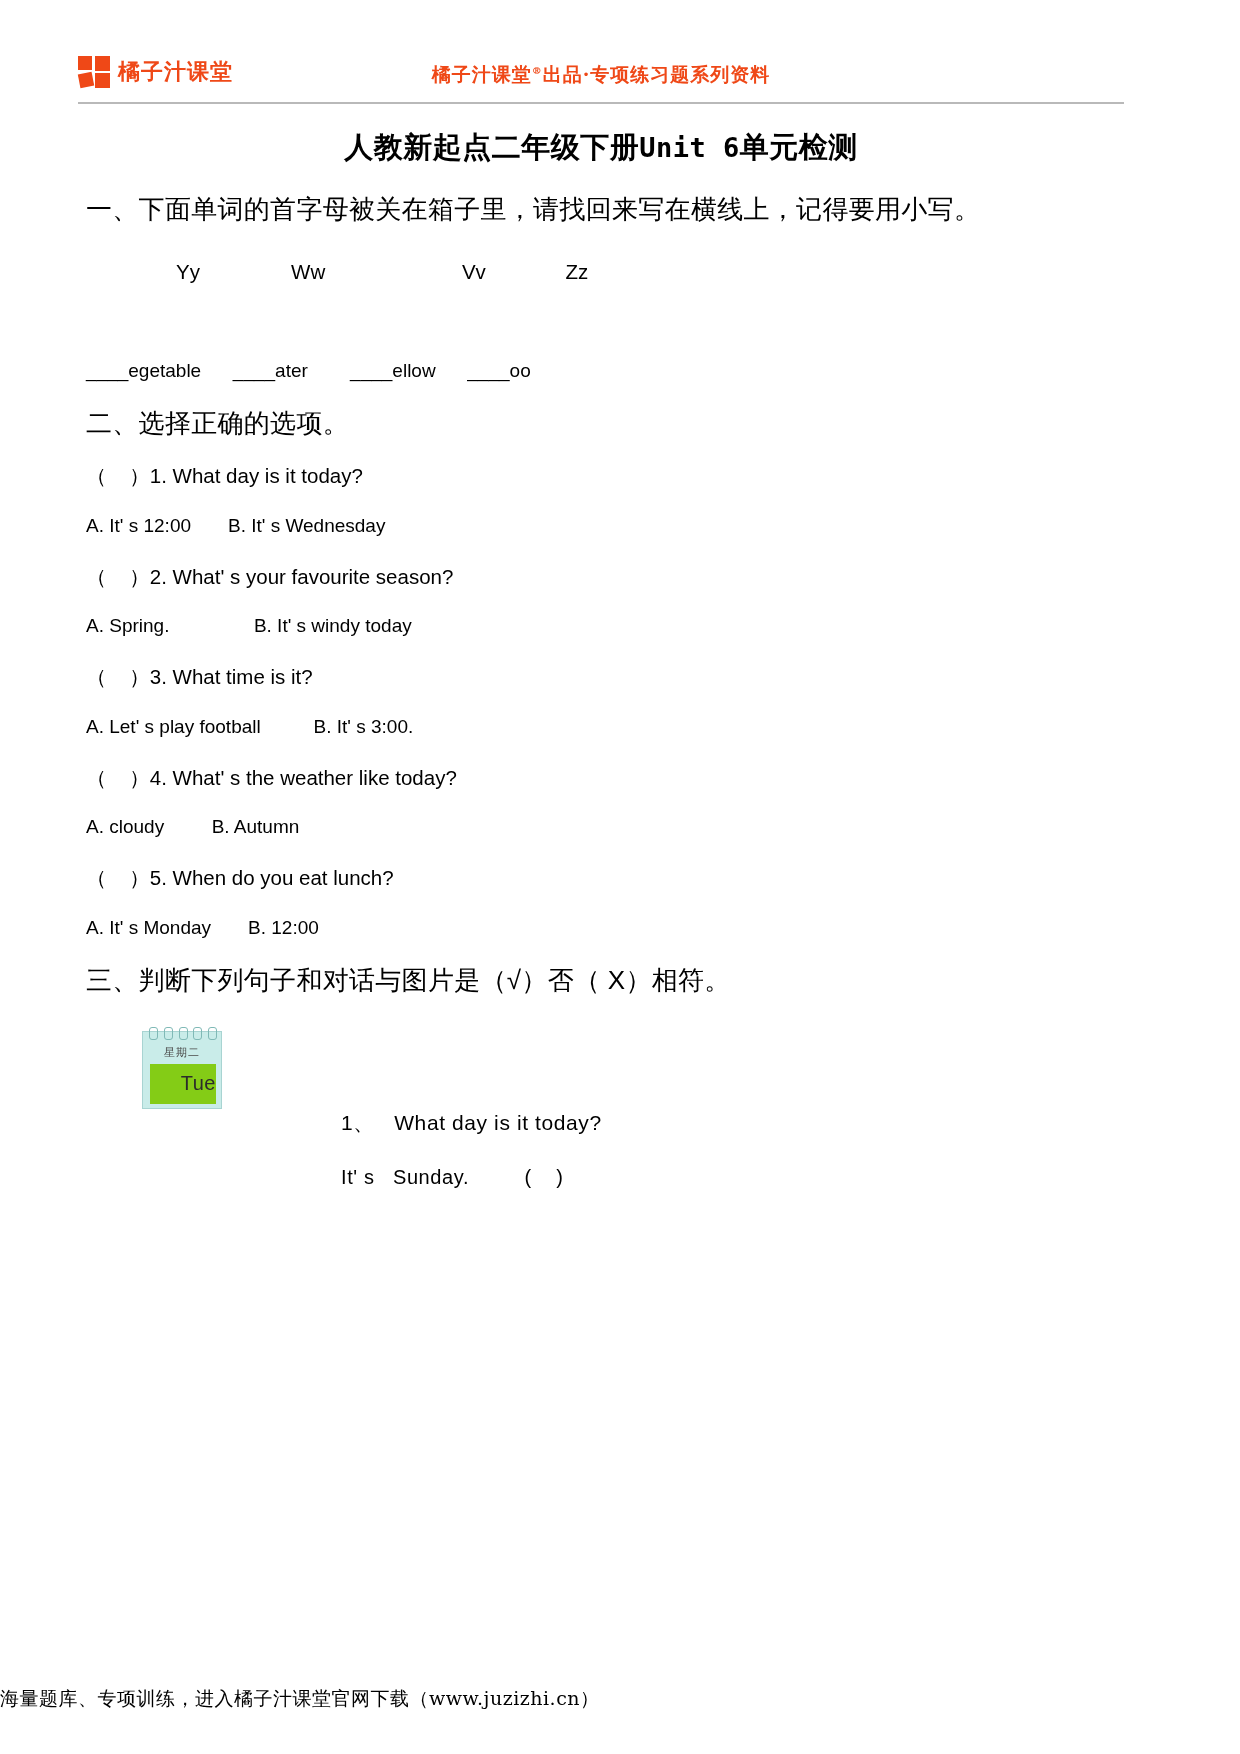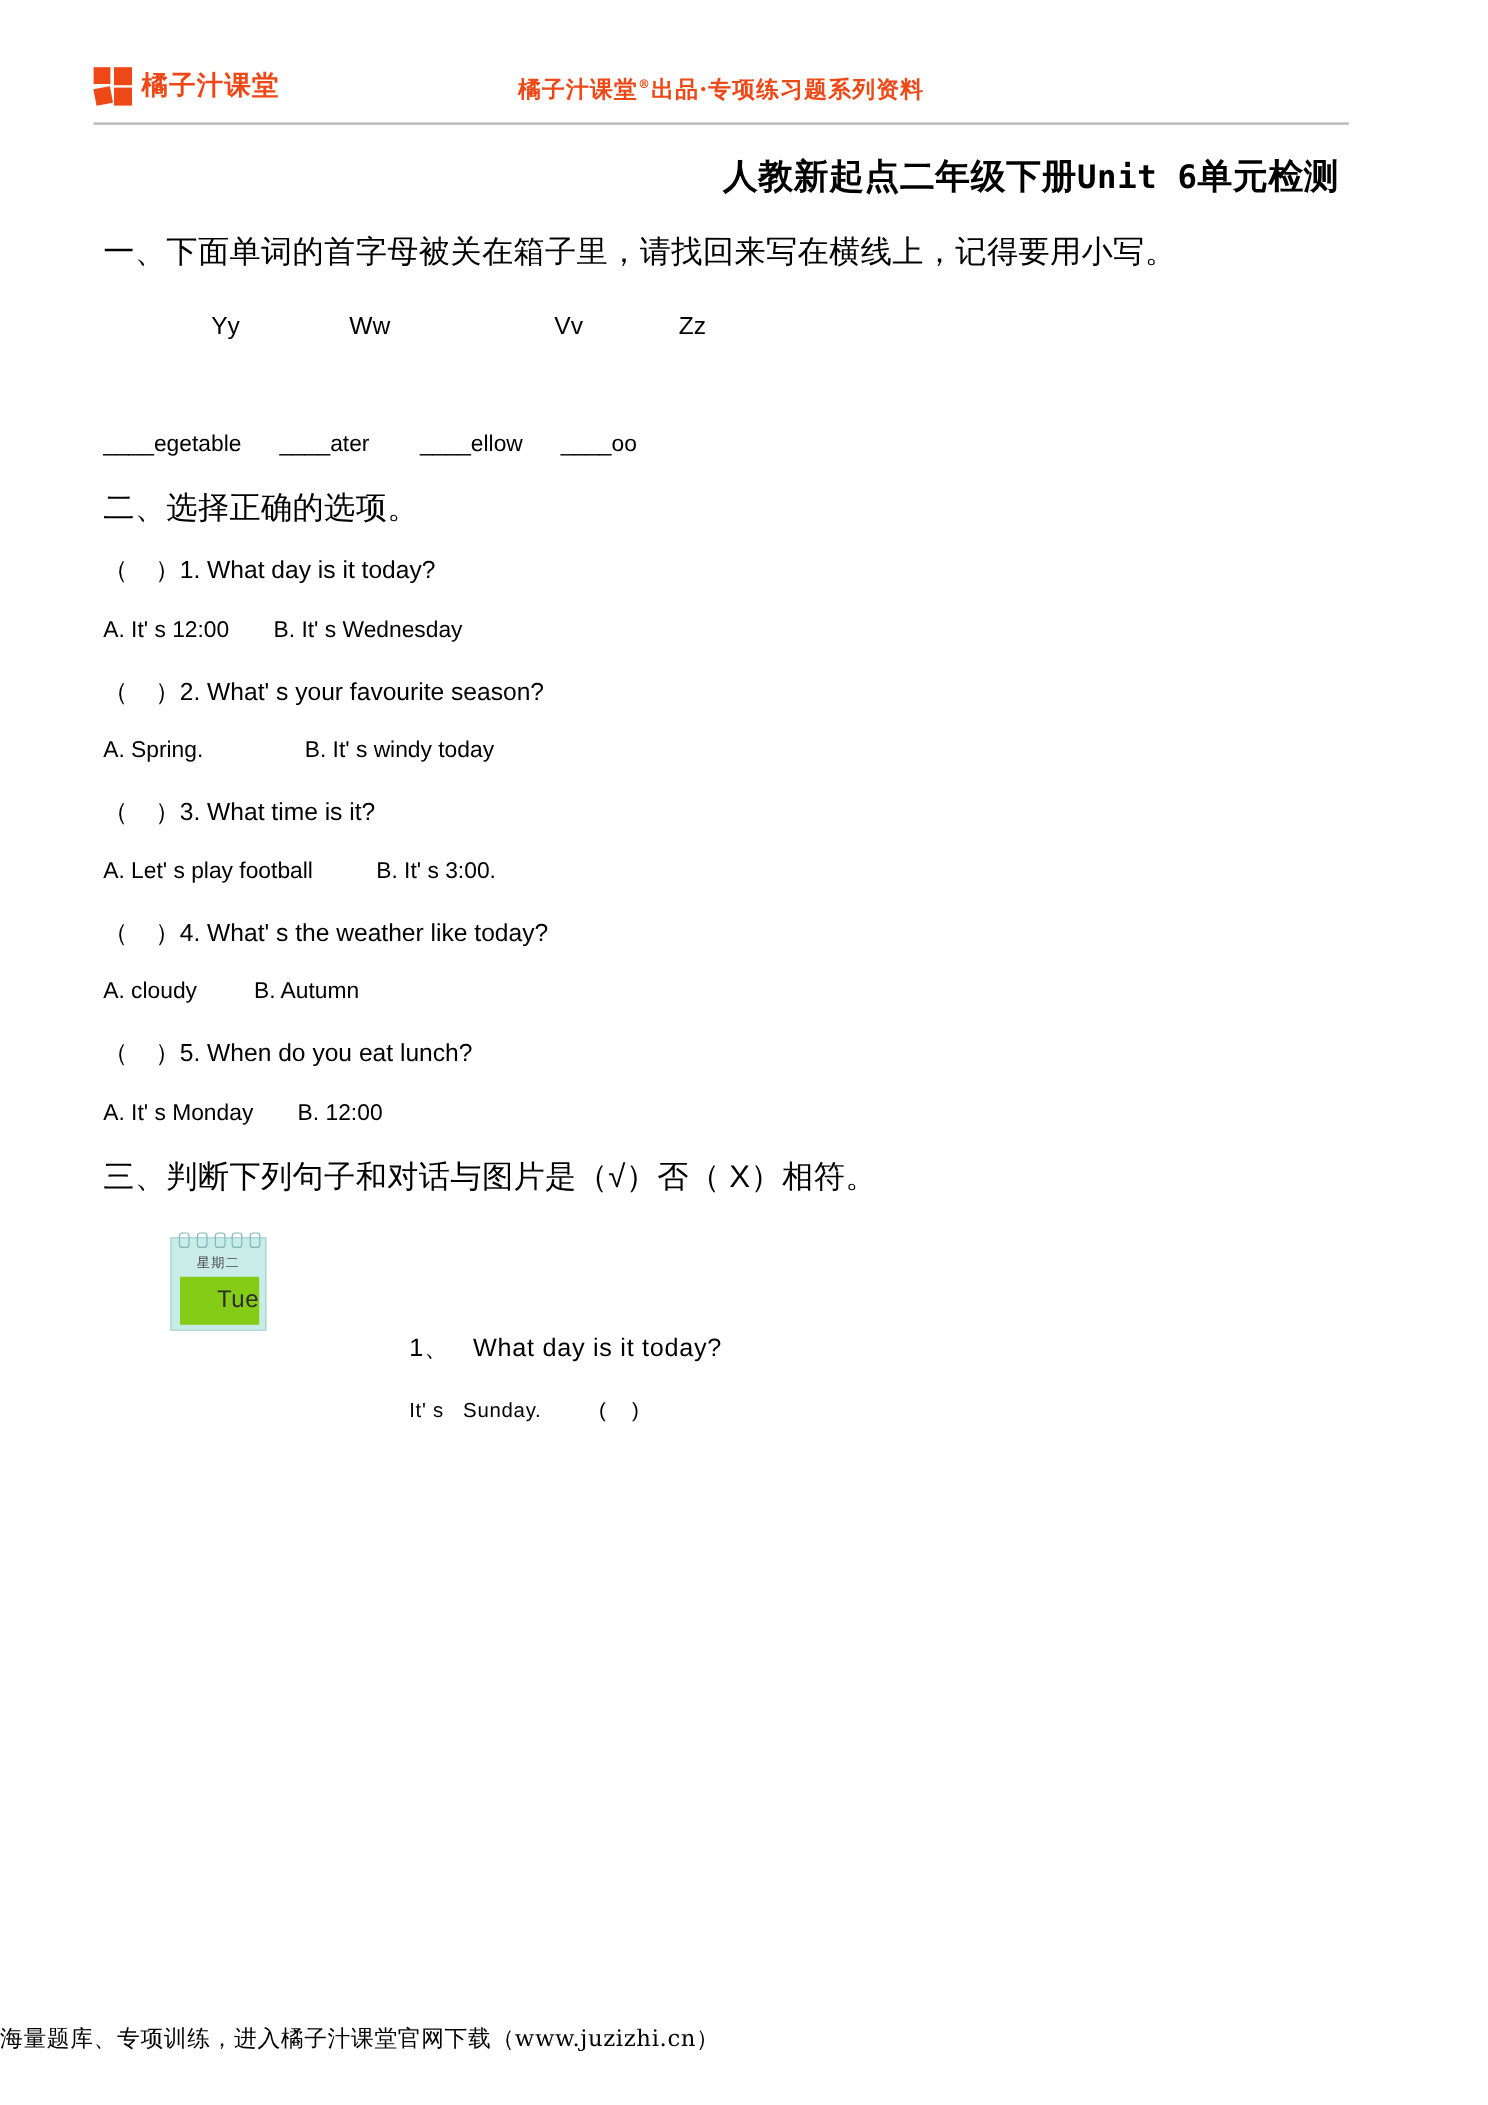--- a/index.html
+++ b/index.html
@@ -89,21 +89,21 @@
   }
 
   
   .doc {
     position: absolute;
     left: 86px;
     top: 98px;
     width: 1030px;
   }
   .doc-title {
-    text-align: right;
+    text-align: center;
     font-family: "DejaVu Serif", serif;
     font-weight: bold;
     font-size: 29px;
     letter-spacing: 0.5px;
     margin: 0 0 4px 0;
     padding-top: 6px;
   }
   .doc-title .mono {
     font-family: "DejaVu Sans Mono", monospace;
     font-weight: bold;
@@ -207,21 +207,21 @@
     left: 255px;
     top: 86px;
     font-size: 21px;
     letter-spacing: 0.6px;
     white-space: pre;
   }
   .pic-line-2 {
     position: absolute;
     left: 255px;
     top: 143px;
-    font-size: 17px;
+    font-size: 20px;
     letter-spacing: 0.6px;
     white-space: pre;
   }
 
   
   .footer {
     position: absolute;
     left: 0;
     top: 1662px;
     width: 1240px;

